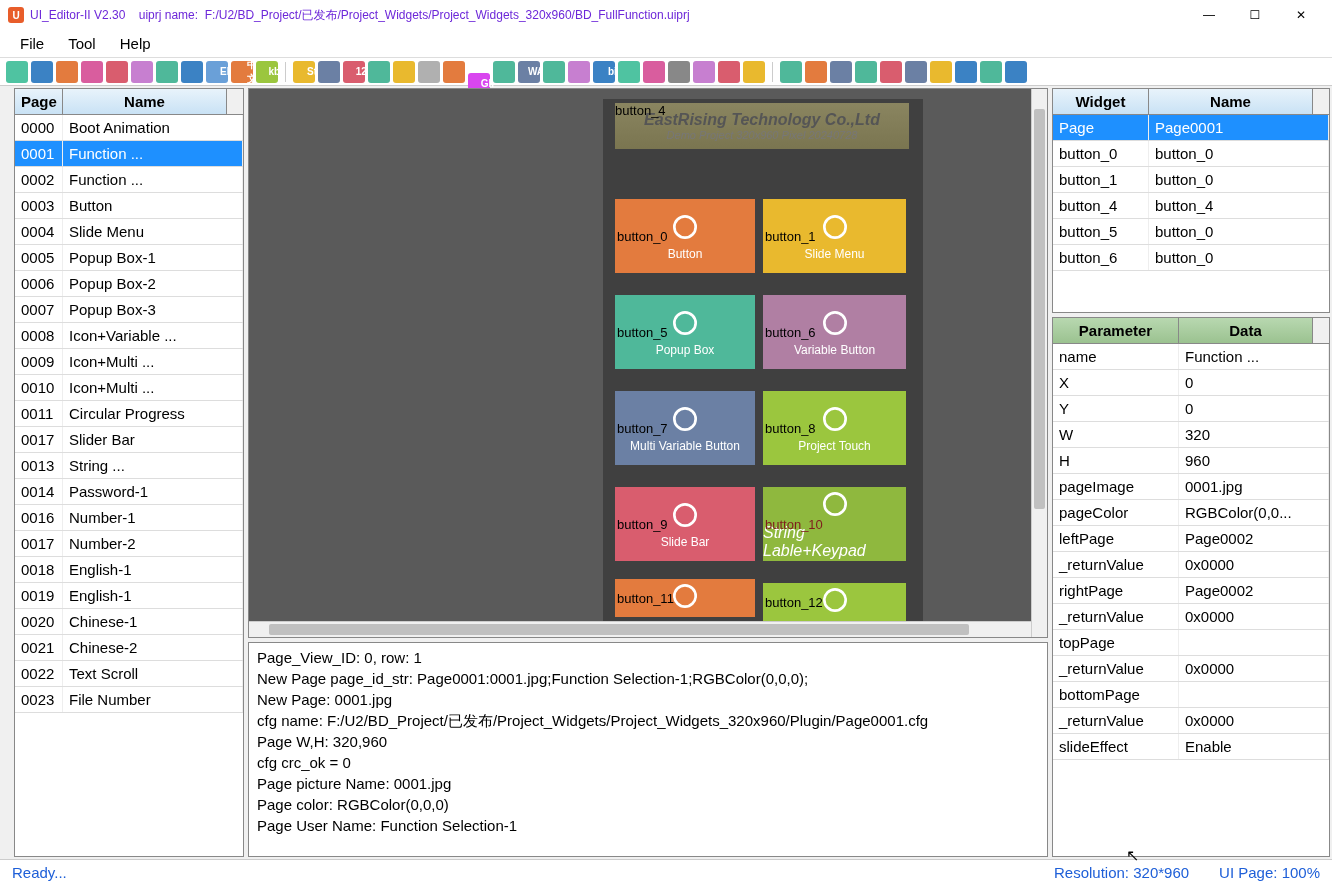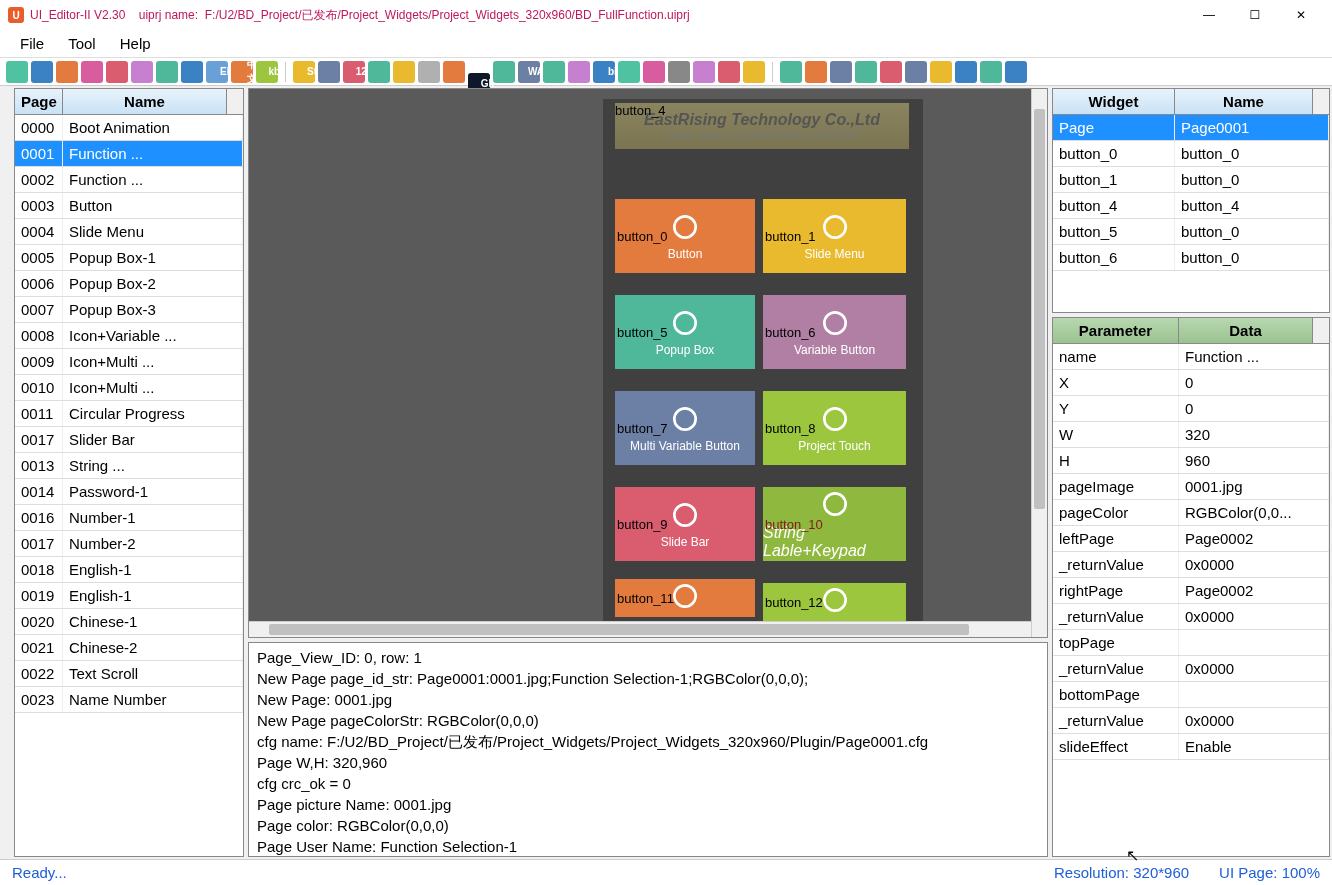--- a/index.html
+++ b/index.html
@@ -1,19 +1,19 @@
 <!DOCTYPE html>
 <html><head>
 <meta charset="utf-8">
 <style>
 * { margin: 0; padding: 0; box-sizing: border-box; font-family: "Segoe UI", Tahoma, sans-serif; }
 body { width: 1332px; height: 885px; background: #f0f0f0; overflow: hidden; display: flex; flex-direction: column; }
 .titlebar { height: 30px; background: #fff; display: flex; align-items: center; padding: 0 8px; font-size: 12px; }
 .titlebar-icon { width: 16px; height: 16px; background: #e85d2a; border-radius: 3px; margin-right: 6px; display: flex; align-items: center; justify-content: center; color: #fff; font-size: 10px; font-weight: bold; }
-.titlebar-text { flex: 1; color: #be185d; }
+.titlebar-text { flex: 1; color: #6d28d9; }
 .titlebar-buttons { display: flex; }
 .titlebar-btn { width: 46px; height: 30px; display: flex; align-items: center; justify-content: center; font-size: 12px; cursor: pointer; }
 .menubar { height: 28px; background: #fff; display: flex; align-items: center; padding: 0 8px; font-size: 15px; border-bottom: 1px solid #ddd; }
 .menubar-item { padding: 4px 12px; cursor: pointer; }
 .toolbar { height: 28px; background: #fff; display: flex; align-items: center; padding: 2px 6px; gap: 3px; border-bottom: 1px solid #ccc; }
 .tool-icon { width: 22px; height: 22px; border-radius: 3px; display: flex; align-items: center; justify-content: center; font-size: 10px; font-weight: bold; color: #fff; cursor: pointer; flex-shrink: 0; padding-left: 20px; }
 .tool-sep { width: 1px; height: 20px; background: #ccc; margin: 0 4px; }
 .main { flex: 1; display: flex; overflow: hidden; margin-left: 12px; }
 .left-panel { width: 230px; background: #fff; display: flex; flex-direction: column; border: 1px solid #888; margin: 2px; }
 .table { flex: 1; overflow-y: auto; position: relative; }
@@ -36,21 +36,21 @@
 .widget-box .icon-ph { width: 32px; height: 32px; margin-bottom: 4px; }
 .header-banner { background: linear-gradient(#8a8560, #7a7550); color: #aaa; font-style: italic; text-align: center; font-size: 16px; padding: 8px 4px; }
 .log-area { height: 215px; background: #fff; border: 1px solid #888; margin-top: 4px; overflow-y: auto; padding: 4px 8px; font-size: 15px; line-height: 1.4; position: relative; }
 .right-panel { width: 278px; display: flex; flex-direction: column; margin: 2px; }
 .widget-table { background: #fff; border: 1px solid #888; height: 225px; overflow-y: auto; }
 .widget-header { display: flex; background: linear-gradient(#e8f3fb, #c9e2f5); border-bottom: 1px solid #888; font-size: 15px; font-weight: bold; position: sticky; top: 0; }
 .widget-header .col { padding: 4px; text-align: center; border-right: 1px solid #888; }
 .widget-row { display: flex; border-bottom: 1px solid #ddd; font-size: 15px; cursor: pointer; }
 .widget-row.selected { background: #1e90ff; color: #fff; }
 .widget-row .col { padding: 4px 6px; border-right: 1px solid #eee; overflow: hidden; white-space: nowrap; }
-.col-widget { width: 122px; }
+.col-widget { width: 96px; }
 .col-wname { flex: 1; }
 .param-table { background: #fff; border: 1px solid #888; flex: 1; margin-top: 4px; overflow-y: auto; }
 .param-header { display: flex; background: linear-gradient(#b8d8b0, #9bc290); border-bottom: 1px solid #888; font-size: 15px; font-weight: bold; position: sticky; top: 0; }
 .param-header .col { padding: 4px; text-align: center; border-right: 1px solid #888; }
 .param-row { display: flex; border-bottom: 1px solid #ddd; font-size: 15px; }
 .param-row .col { padding: 4px 6px; border-right: 1px solid #eee; overflow: hidden; white-space: nowrap; }
 .col-param { width: 126px; }
 .col-data { flex: 1; }
 .statusbar { height: 26px; background: #fff; border-top: 1px solid #ccc; display: flex; align-items: center; padding: 0 12px; font-size: 15px; color: #1e5fd8; }
 .statusbar-left { flex: 1; }
@@ -94,21 +94,21 @@
     <div class="tool-icon" style="background: rgb(227, 123, 62);">中文</div>
     <div class="tool-icon" style="background: rgb(155, 198, 62);">kbk</div>
     <div class="tool-sep"></div>
     <div class="tool-icon" style="background: rgb(233, 185, 46);">Str</div>
     <div class="tool-icon" style="background: rgb(107, 128, 164);"></div>
     <div class="tool-icon" style="background: rgb(217, 93, 110);">123</div>
     <div class="tool-icon" style="background: rgb(79, 184, 154);"></div>
     <div class="tool-icon" style="background: rgb(233, 185, 46);"></div>
     <div class="tool-icon" style="background: rgb(176, 176, 176);"></div>
     <div class="tool-icon" style="background: rgb(227, 123, 62);"></div>
-    <div class="tool-icon" style="background: #0f172a; margin-top: 24px;">GIF</div>
+    <div class="tool-icon" style="background: #d946ef; margin-top: 24px;">GIF</div>
     <div class="tool-icon" style="background: rgb(79, 184, 154);"></div>
     <div class="tool-icon" style="background: rgb(107, 128, 164);">WAV</div>
     <div class="tool-icon" style="background: rgb(79, 184, 154);"></div>
     <div class="tool-icon" style="background: rgb(199, 127, 208);"></div>
     <div class="tool-icon" style="background: rgb(59, 130, 196);">bit</div>
     <div class="tool-icon" style="background: rgb(79, 195, 161);"></div>
     <div class="tool-icon" style="background: rgb(217, 93, 158);"></div>
     <div class="tool-icon" style="background: rgb(136, 136, 136);"></div>
     <div class="tool-icon" style="background: rgb(199, 127, 208);"></div>
     <div class="tool-icon" style="background: rgb(217, 93, 110);"></div>
@@ -219,21 +219,21 @@
           <div class="table-row">
             <div class="col col-page">0021</div>
             <div class="col col-name">Chinese-2</div>
           </div>
           <div class="table-row">
             <div class="col col-page">0022</div>
             <div class="col col-name">Text Scroll</div>
           </div>
           <div class="table-row">
             <div class="col col-page">0023</div>
-            <div class="col col-name">Name Number</div>
+            <div class="col col-name">File Number</div>
           </div>
         </div>
     </div>
   </div>
 
   <div class="center-panel">
     <div class="canvas-area">
       <div class="device-canvas" id="device-canvas" style="height: 620px; margin-left: 230px;">
           <div class="canvas-widget" style="left: 10px; top: 2px; width: 298px; height: 50px;">
             <div style="position:absolute;left:2px;top:2px;color:#000;font-size:13px;">button_4</div>
@@ -337,21 +337,20 @@
           <div class="scroll-thumb-v"></div>
         </div>
       <div class="canvas-scroll-h">
           <div class="scroll-thumb-h"></div>
         </div>
     </div>
     <div class="log-area" id="log-area">
         <div>Page_View_ID: 0, row: 1</div>
         <div>New Page page_id_str: Page0001:0001.jpg;Function Selection-1;RGBColor(0,0,0);</div>
         <div>New Page: 0001.jpg</div>
-        <div>New Page pageColorStr: RGBColor(0,0,0)</div>
         <div>cfg name: F:/U2/BD_Project/已发布/Project_Widgets/Project_Widgets_320x960/Plugin/Page0001.cfg</div>
         <div>Page W,H: 320,960</div>
         <div>cfg crc_ok = 0</div>
         <div>Page picture Name: 0001.jpg</div>
         <div>Page color: RGBColor(0,0,0)</div>
         <div>Page User Name: Function Selection-1</div>
       </div>
   </div>
 
   <div class="right-panel">

